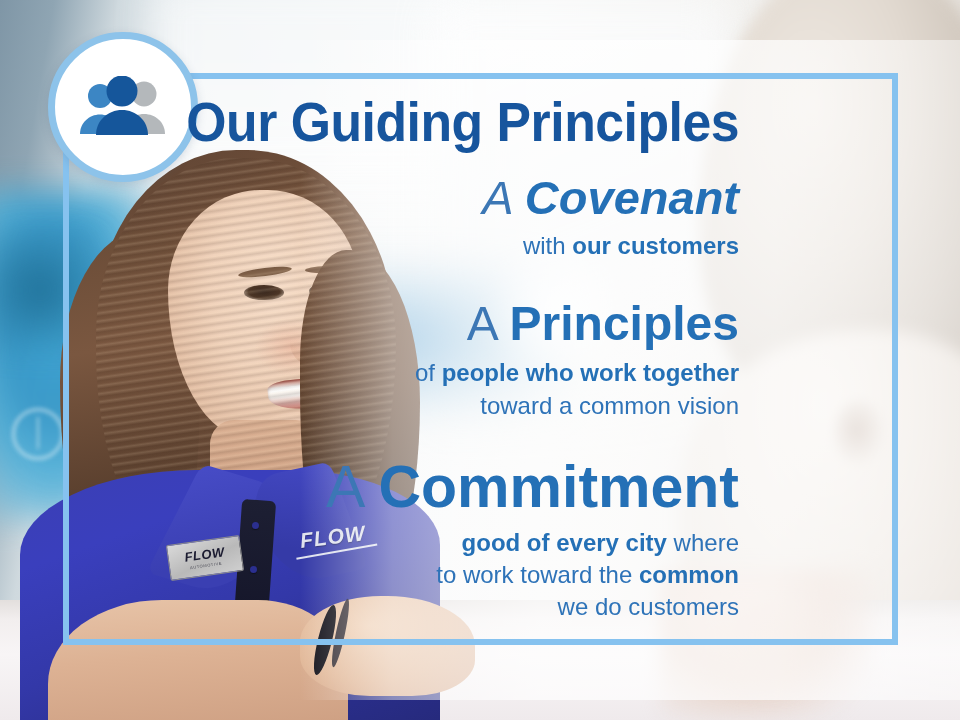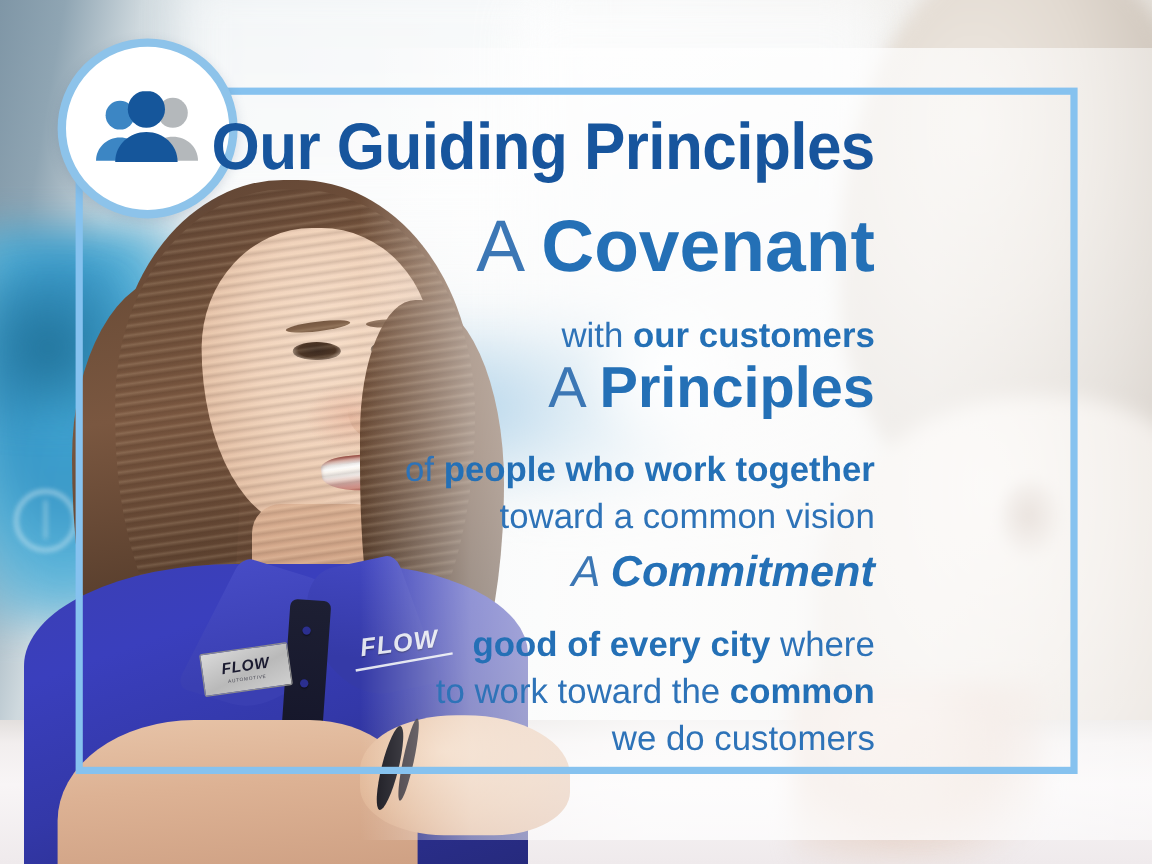--- a/index.html
+++ b/index.html
@@ -309,21 +309,21 @@
     border: 7px solid #8dc3ea;
     box-sizing: border-box;
     box-shadow: 0 3px 10px rgba(60,90,120,.18);
     display: flex; align-items: center; justify-content: center;
   }
   .badge svg { display: block; }
 
   
   .content {
     position: absolute;
-    left: 53px; top: 73px; width: 702px; height: 572px;
+    left: 63px; top: 73px; width: 702px; height: 572px;
     box-sizing: border-box;
     padding: 0 24px 0 24px;
   }
   .title {
     position: absolute; left: 0; right: 26px; top: 22px;
     text-align: right;
     font-family: "Liberation Sans", sans-serif;
     font-weight: 700;
     font-size: 55px;
     line-height: 1;
@@ -339,35 +339,35 @@
     font-family: "Liberation Sans", sans-serif;
     font-size: 46px;
     line-height: 1.05;
     color: #2E73B8;
     white-space: nowrap;
   }
   .p-head .lead { font-weight: 400; color: #3C77B5; }
   .p-head .word { font-weight: 700; color: #2470B6; }
   .p-body {
     font-family: "Liberation Sans", sans-serif;
-    font-size: 29px;
+    font-size: 24px;
     line-height: 1.34;
     color: #2E73B8;
     font-weight: 400;
-    margin-top: 24px;
+    margin-top: 8px;
   }
   .p-body b { font-weight: 700; color: #2470B6; }
 
   #p1 { top: 100px; }
   #p2 { top: 226px; }
   #p3 { top: 384px; }
 
-  #p1 .p-head { font-size: 61px; }
+  #p1 .p-head { font-size: 47px; font-style: italic; }
   #p2 .p-head { font-size: 48px; }
-  #p3 .p-head { font-size: 36px; font-style: italic; }
+  #p3 .p-head { font-size: 59px; }
 </style>
 </head>
 <body>
 
 <div id="poster">
 
   <div class="photo-layer">
     <div class="bg-wall"></div>
     <div class="bg-window-a"></div>
     <div class="bg-window-b"></div>

